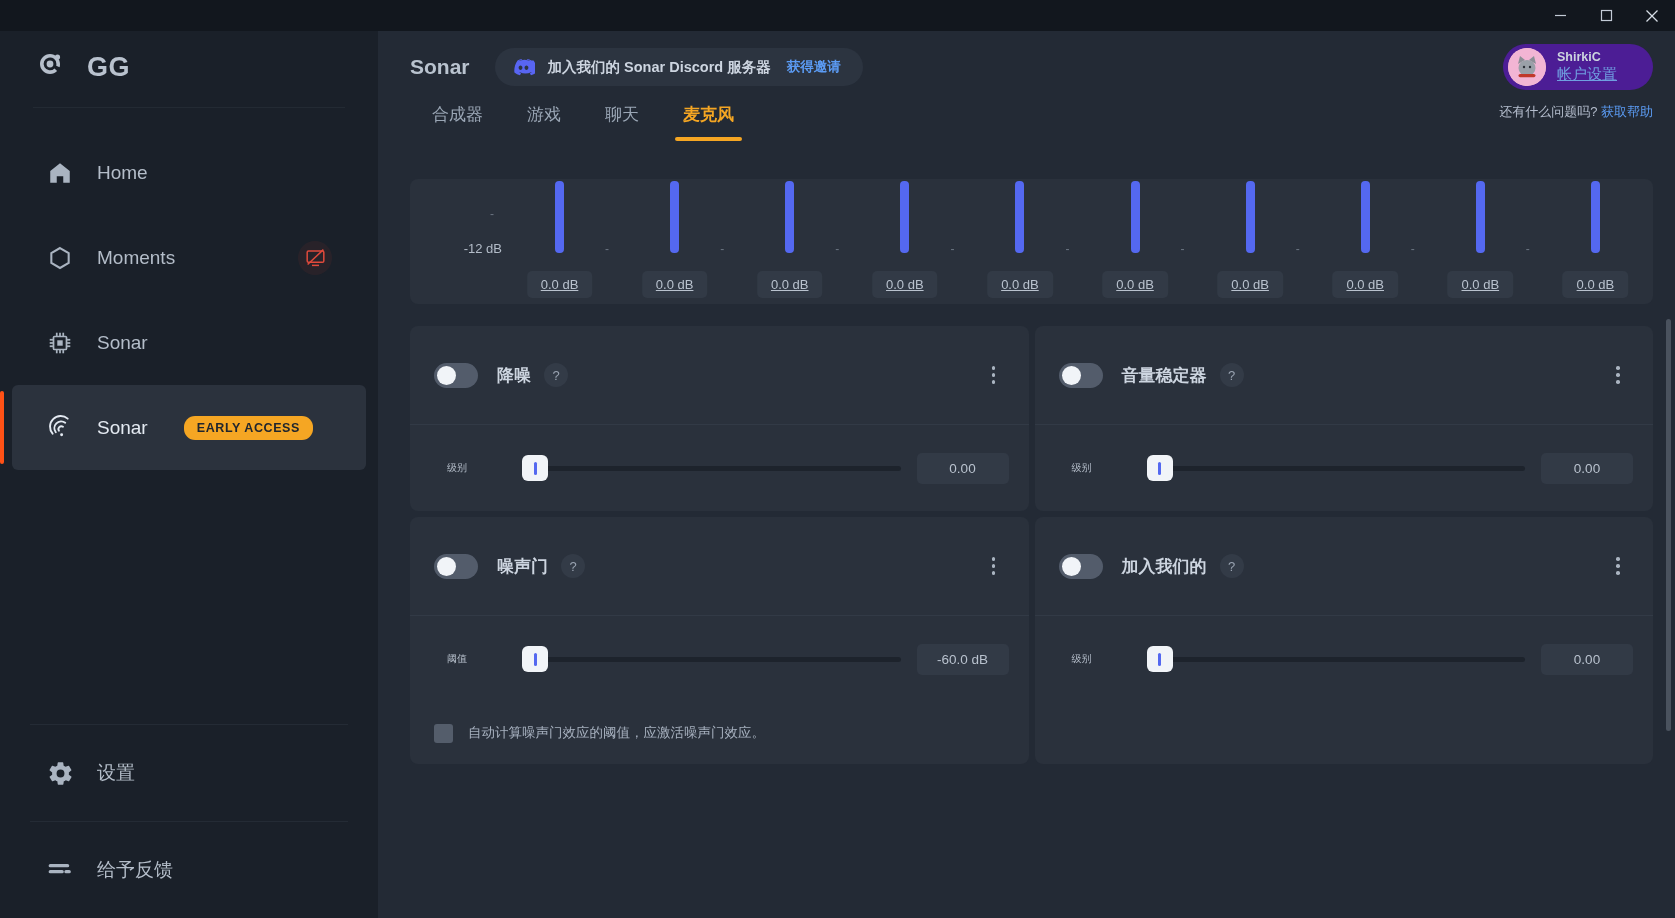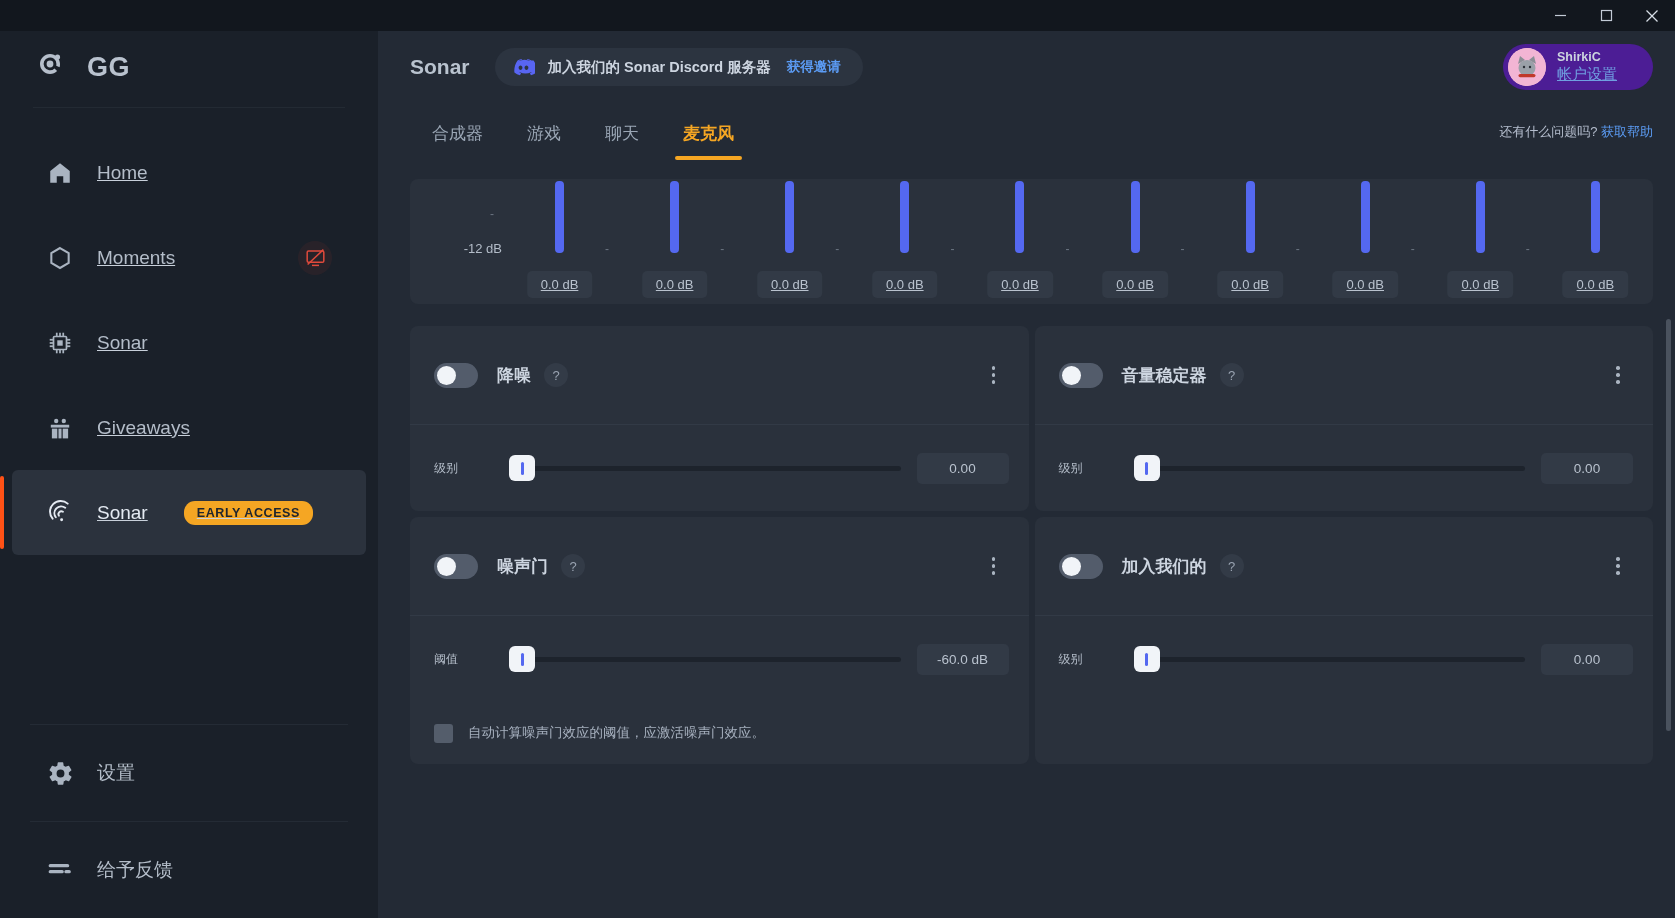--- a/index.html
+++ b/index.html
@@ -19,21 +19,21 @@
 
   .body-row { flex:1; display:flex; min-height:0; }
 
   
   .sidebar { width:378px; background:#1a2029; display:flex; flex-direction:column; flex:none; }
   .brand { height:72px; display:flex; align-items:center; padding-left:33px; gap:20px; }
   .brand-logo { width:34px; height:34px; flex:none; color:#b6bfcb; }
   .brand-text { font-size:27px; font-weight:bold; color:#b9c2ce; letter-spacing:.5px; }
   .sb-divider { height:1px; background:#232a33; margin:4px 33px 0 33px; }
 
-  .nav { padding-top:22px;text-decoration:underline; }
+  .nav { padding-top:22px; }
   .nav-item { position:relative; height:85px; display:flex; align-items:center; padding-left:33px; gap:22px; cursor:default; border-radius:6px; margin:0 12px; }
   .nav-item .ico { width:30px; height:30px; flex:none; display:flex; align-items:center; justify-content:center; color:#aab4c1; }
   .nav-label { font-size:19px; color:#b4bdc9; white-space:nowrap; }
   .nav-item.active { background:#2b323d; }
   .nav-item.active::before { content:""; position:absolute; left:-12px; top:6px; bottom:6px; width:4px; background:#ff5116; border-radius:2px; }
   .nav-item.active .nav-label { color:#e4eaf2; }
   .nav-item.active .ico { color:#e4eaf2; }
   .badge-ea { background:#f5a623; color:#20262e; font-size:12.5px; font-weight:bold; letter-spacing:.6px; padding:5px 13px; border-radius:11px; margin-left:14px; white-space:nowrap; }
   .moments-badge { margin-left:auto; margin-right:34px; width:34px; height:34px; border-radius:50%; background:rgba(220,60,50,.08); display:flex; align-items:center; justify-content:center; color:#e04a3c; }
   .sb-spacer { flex:1; }
@@ -50,21 +50,21 @@
   .discord-ico { width:23px; height:23px; color:#5865f2; flex:none; }
   .discord-text { font-size:14.5px; color:#cdd5e0; font-weight:bold; white-space:nowrap; }
   .discord-link { font-size:13.5px; color:#5b9bf3; font-weight:bold; margin-left:3px; white-space:nowrap; }
   .topbar-spacer { flex:1; }
   .profile { height:46px; min-width:150px; background:#4c1d95; border-radius:23px; display:flex; align-items:center; padding:0 26px 0 5px; gap:11px; cursor:default; }
   .avatar { width:38px; height:38px; border-radius:50%; background:#f2b5d4; flex:none; overflow:hidden; position:relative; }
   .profile-txt { display:flex; flex-direction:column; line-height:1.25; }
   .profile-name { font-size:12.5px; color:#ccd4df; font-weight:bold; }
   .profile-sub { font-size:15px; color:#6f9fe0; text-decoration:underline; }
 
-  .tabsrow { height:76px; display:flex; align-items:center; padding:0 22px 0 32px; flex:none; }
+  .tabsrow { height:76px; display:flex; align-items:flex-start; padding:0 22px 0 32px; flex:none; }
   .tabs { display:flex; gap:0; }
   .tab { position:relative; padding:0 22px 15px 22px; font-size:17px; color:#9aa6b5; cursor:default; white-space:nowrap; }
   .tab.active { color:#f5a623; font-weight:bold; }
   .tab.active::after { content:""; position:absolute; left:14px; right:14px; bottom:0; height:4px; background:#f5a623; border-radius:2px; }
   .tabs-spacer { flex:1; }
   .help-row { padding-bottom:18px; font-size:13px; color:#b5bece; white-space:nowrap; }
   .help-link { color:#5b9bf3; cursor:default; }
 
   
   .content { flex:1; overflow:hidden; padding:0 22px 0 32px; position:relative; }
@@ -86,21 +86,21 @@
   .card-head { height:98px; display:flex; align-items:center; padding:0 20px 0 24px; }
   .toggle { width:44px; height:25px; border-radius:13px; background:#535c6b; flex:none; position:relative; cursor:default; }
   .toggle .knob { position:absolute; top:3px; left:3px; width:19px; height:19px; border-radius:50%; background:#f1f4f8; }
   .card-title { font-size:17px; font-weight:bold; color:#cdd5e0; margin-left:19px; white-space:nowrap; }
   .qmark { width:24px; height:24px; border-radius:50%; background:#333b47; color:#99a3b1; font-size:13px; display:flex; align-items:center; justify-content:center; margin-left:13px; flex:none; cursor:default; }
   .card-head-spacer { flex:1; }
   .kebab { width:30px; height:30px; display:flex; flex-direction:column; align-items:center; justify-content:center; gap:3.5px; cursor:default; }
   .kebab i { width:3.5px; height:3.5px; border-radius:50%; background:#aab4c1; display:block; }
   .card-sep { height:1px; background:#323a46; }
   .card-row { height:86px; display:flex; align-items:center; padding:0 20px 0 24px; gap:0; }
-  .row-label { font-size:12px; color:#b4bdc9; width:75px; flex:none; white-space:nowrap; }
+  .row-label { font-size:10px; color:#b4bdc9; width:75px; flex:none; white-space:nowrap;margin-left:13px; }
   .slider { flex:1; position:relative; height:26px; display:flex; align-items:center; }
   .slider-track { position:absolute; left:16px; right:0; height:5px; background:#1d232c; border-radius:3px; }
   .slider-handle { position:absolute; left:0; width:26px; height:26px; background:#f1f4f8; border-radius:6px; display:flex; align-items:center; justify-content:center; cursor:default; }
   .slider-handle::after { content:""; width:3px; height:13px; background:#5468f0; border-radius:2px; }
   .row-value { width:92px; flex:none; text-align:center; background:#323a46; border-radius:5px; padding:8px 0; font-size:13.5px; color:#b9c2ce; margin-left:16px; }
   .card-check { height:62px; display:flex; align-items:center; padding:0 24px; gap:15px; }
   .checkbox { width:19px; height:19px; border-radius:3px; background:#545d6b; flex:none; cursor:default; }
   .check-text { font-size:13.5px; color:#a7b1bf; white-space:nowrap; }
 
   
@@ -188,33 +188,20 @@
                 <line x1="2.5" y1="12" x2="5.5" y2="12"></line>
                 <line x1="2.5" y1="15" x2="5.5" y2="15"></line>
               <line x1="18.5" y1="9" x2="21.5" y2="9"></line>
                 <line x1="18.5" y1="12" x2="21.5" y2="12"></line>
                 <line x1="18.5" y1="15" x2="21.5" y2="15"></line>
             </svg>
           </span>
           <span class="nav-label">Sonar</span>
         </div>
 
-        <div class="nav-item">
-          <span class="ico">
-            <svg width="26" height="26" viewBox="0 0 24 24" fill="currentColor">
-              <rect x="3.5" y="9" width="17" height="2.6"></rect>
-                <rect x="4.5" y="12.6" width="5" height="9"></rect>
-                <rect x="14.5" y="12.6" width="5" height="9"></rect>
-                <rect x="10.6" y="12.6" width="2.8" height="9"></rect>
-              <circle cx="8.5" cy="5.5" r="2"></circle>
-                <circle cx="15.5" cy="5.5" r="2"></circle>
-            </svg>
-          </span>
-          <span class="nav-label">Giveaways</span>
-        </div>
 
         <div class="nav-item active">
           <span class="ico">
             <svg width="27" height="27" viewBox="0 0 24 24" fill="none" stroke="currentColor" stroke-width="1.7" stroke-linecap="round">
               <path d="M5 17.5a9.5 9.5 0 0 1 13.4-13.4"></path>
                 <path d="M7.8 16.2a6 6 0 0 1 8.4-8.4"></path>
                 <path d="M10.6 14.9a2.6 2.6 0 0 1 3.6-3.6"></path>
               <circle cx="13" cy="18.5" r="1.3" fill="currentColor" stroke="none"></circle>
             </svg>
           </span>

